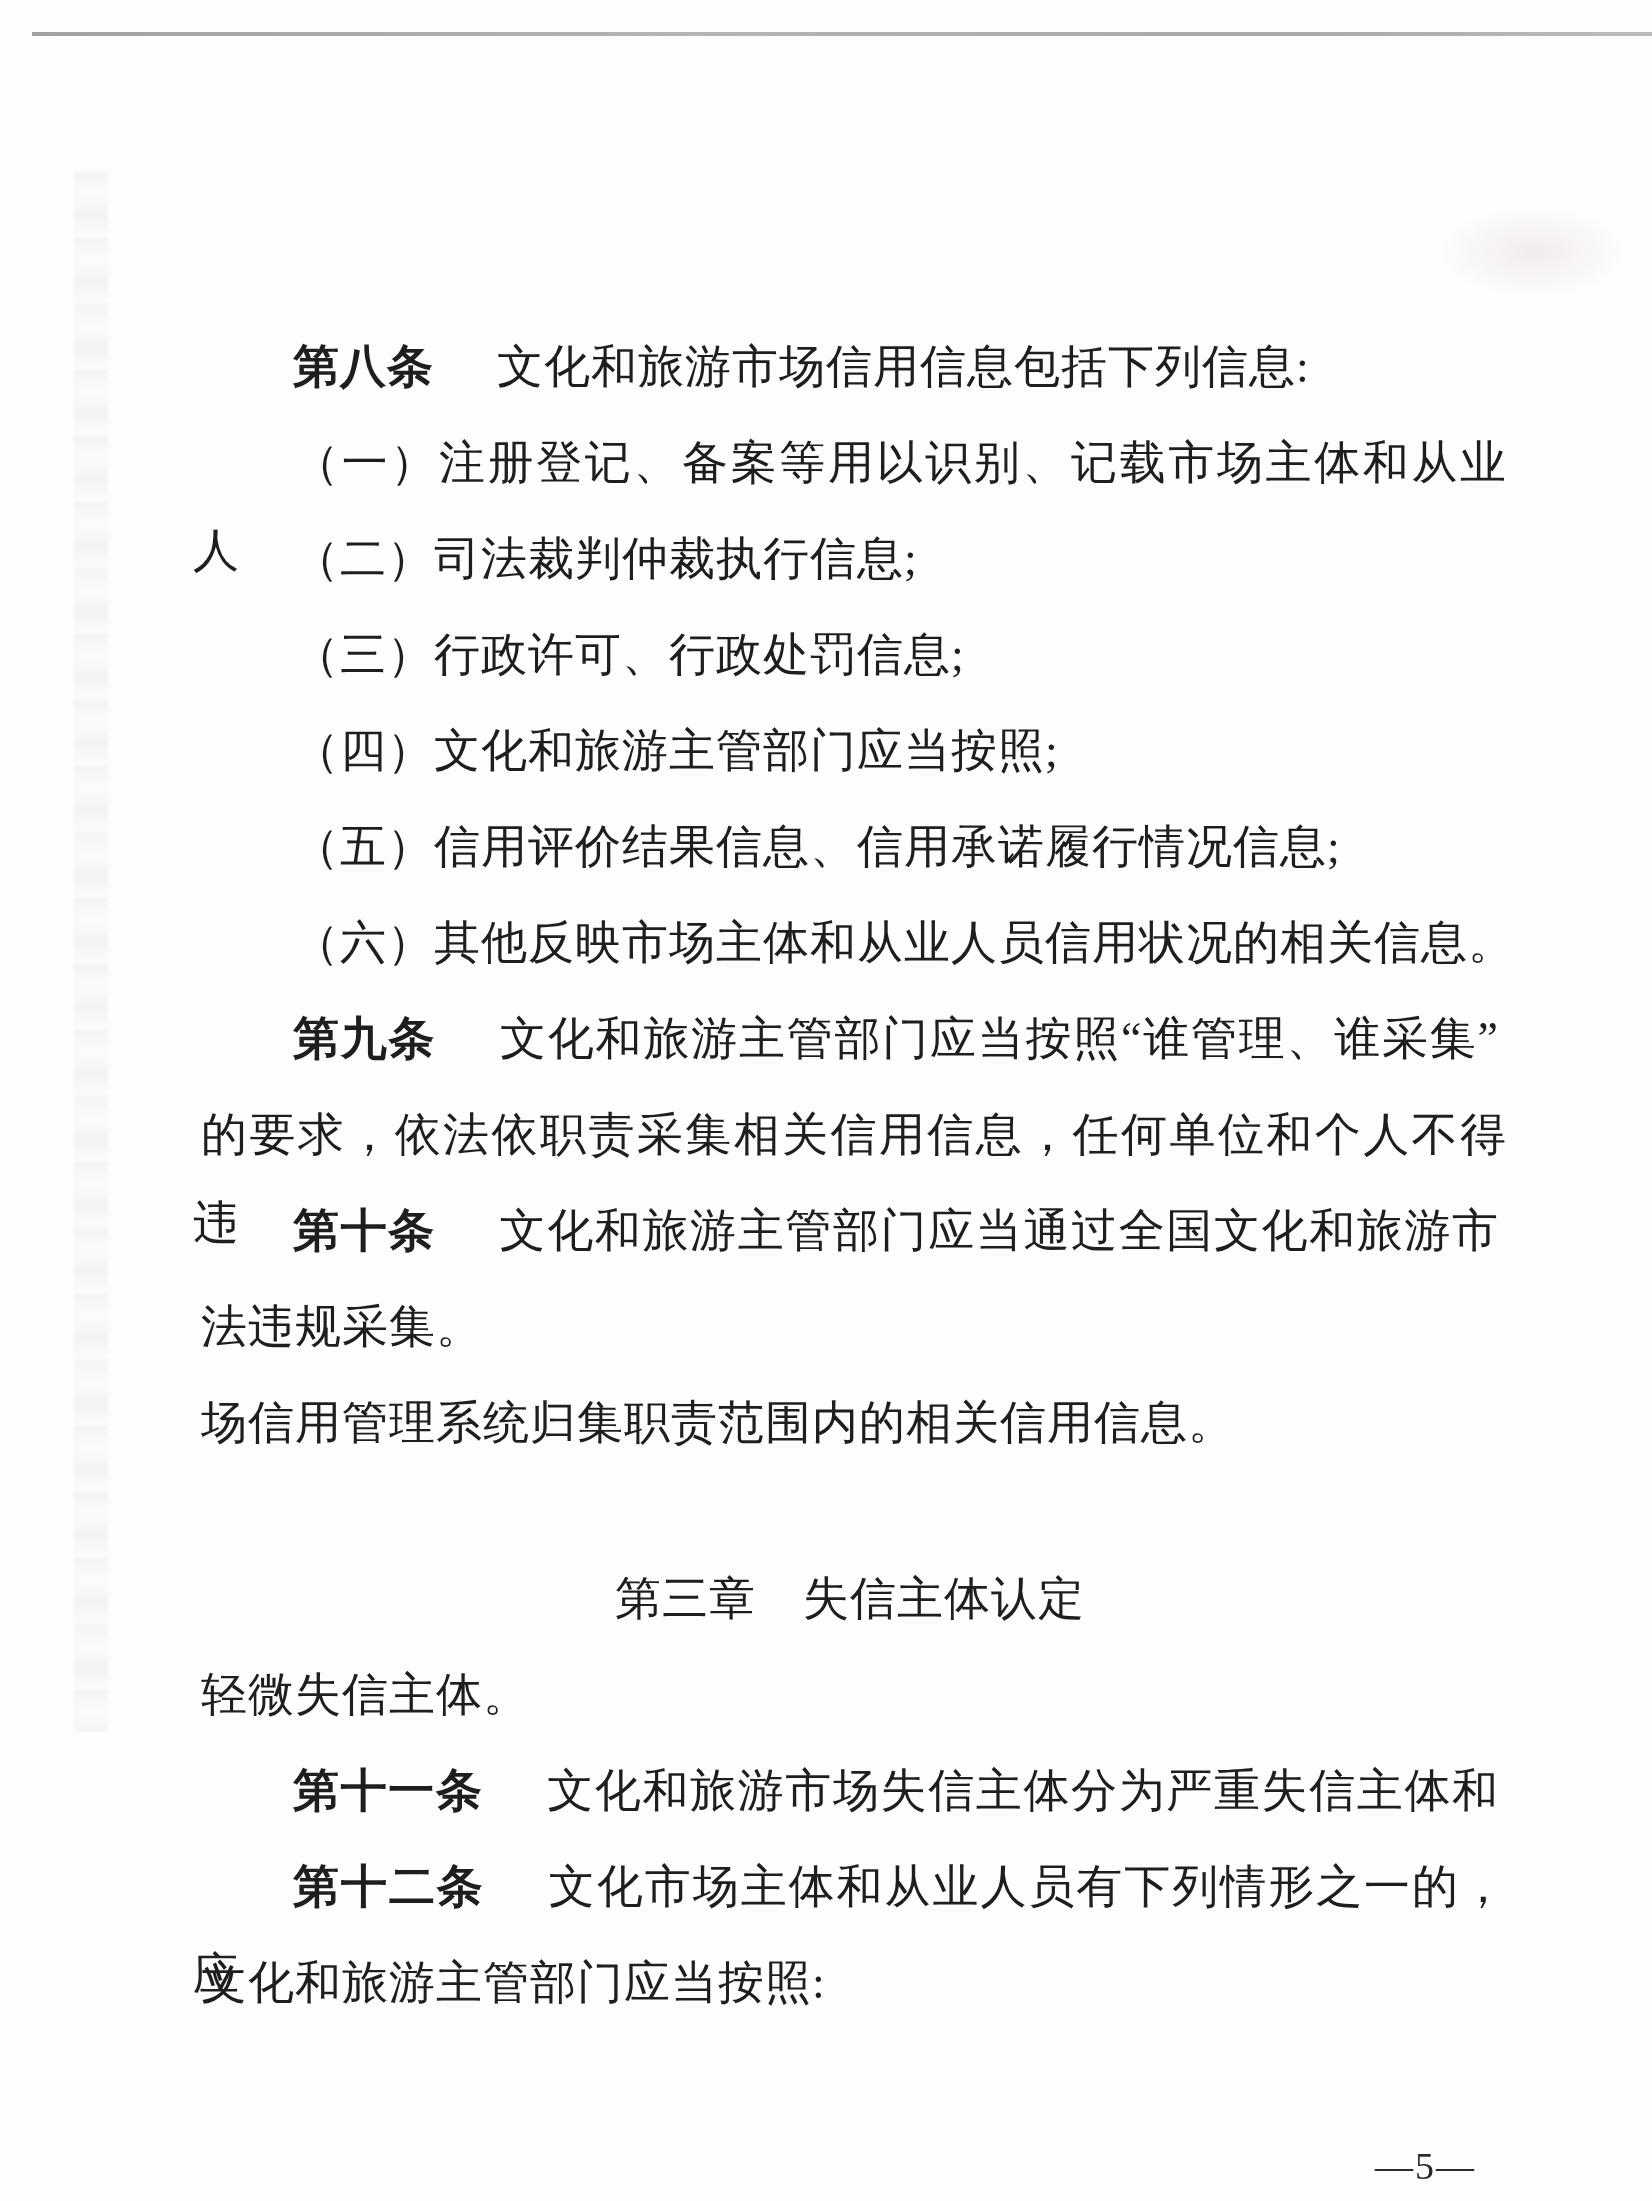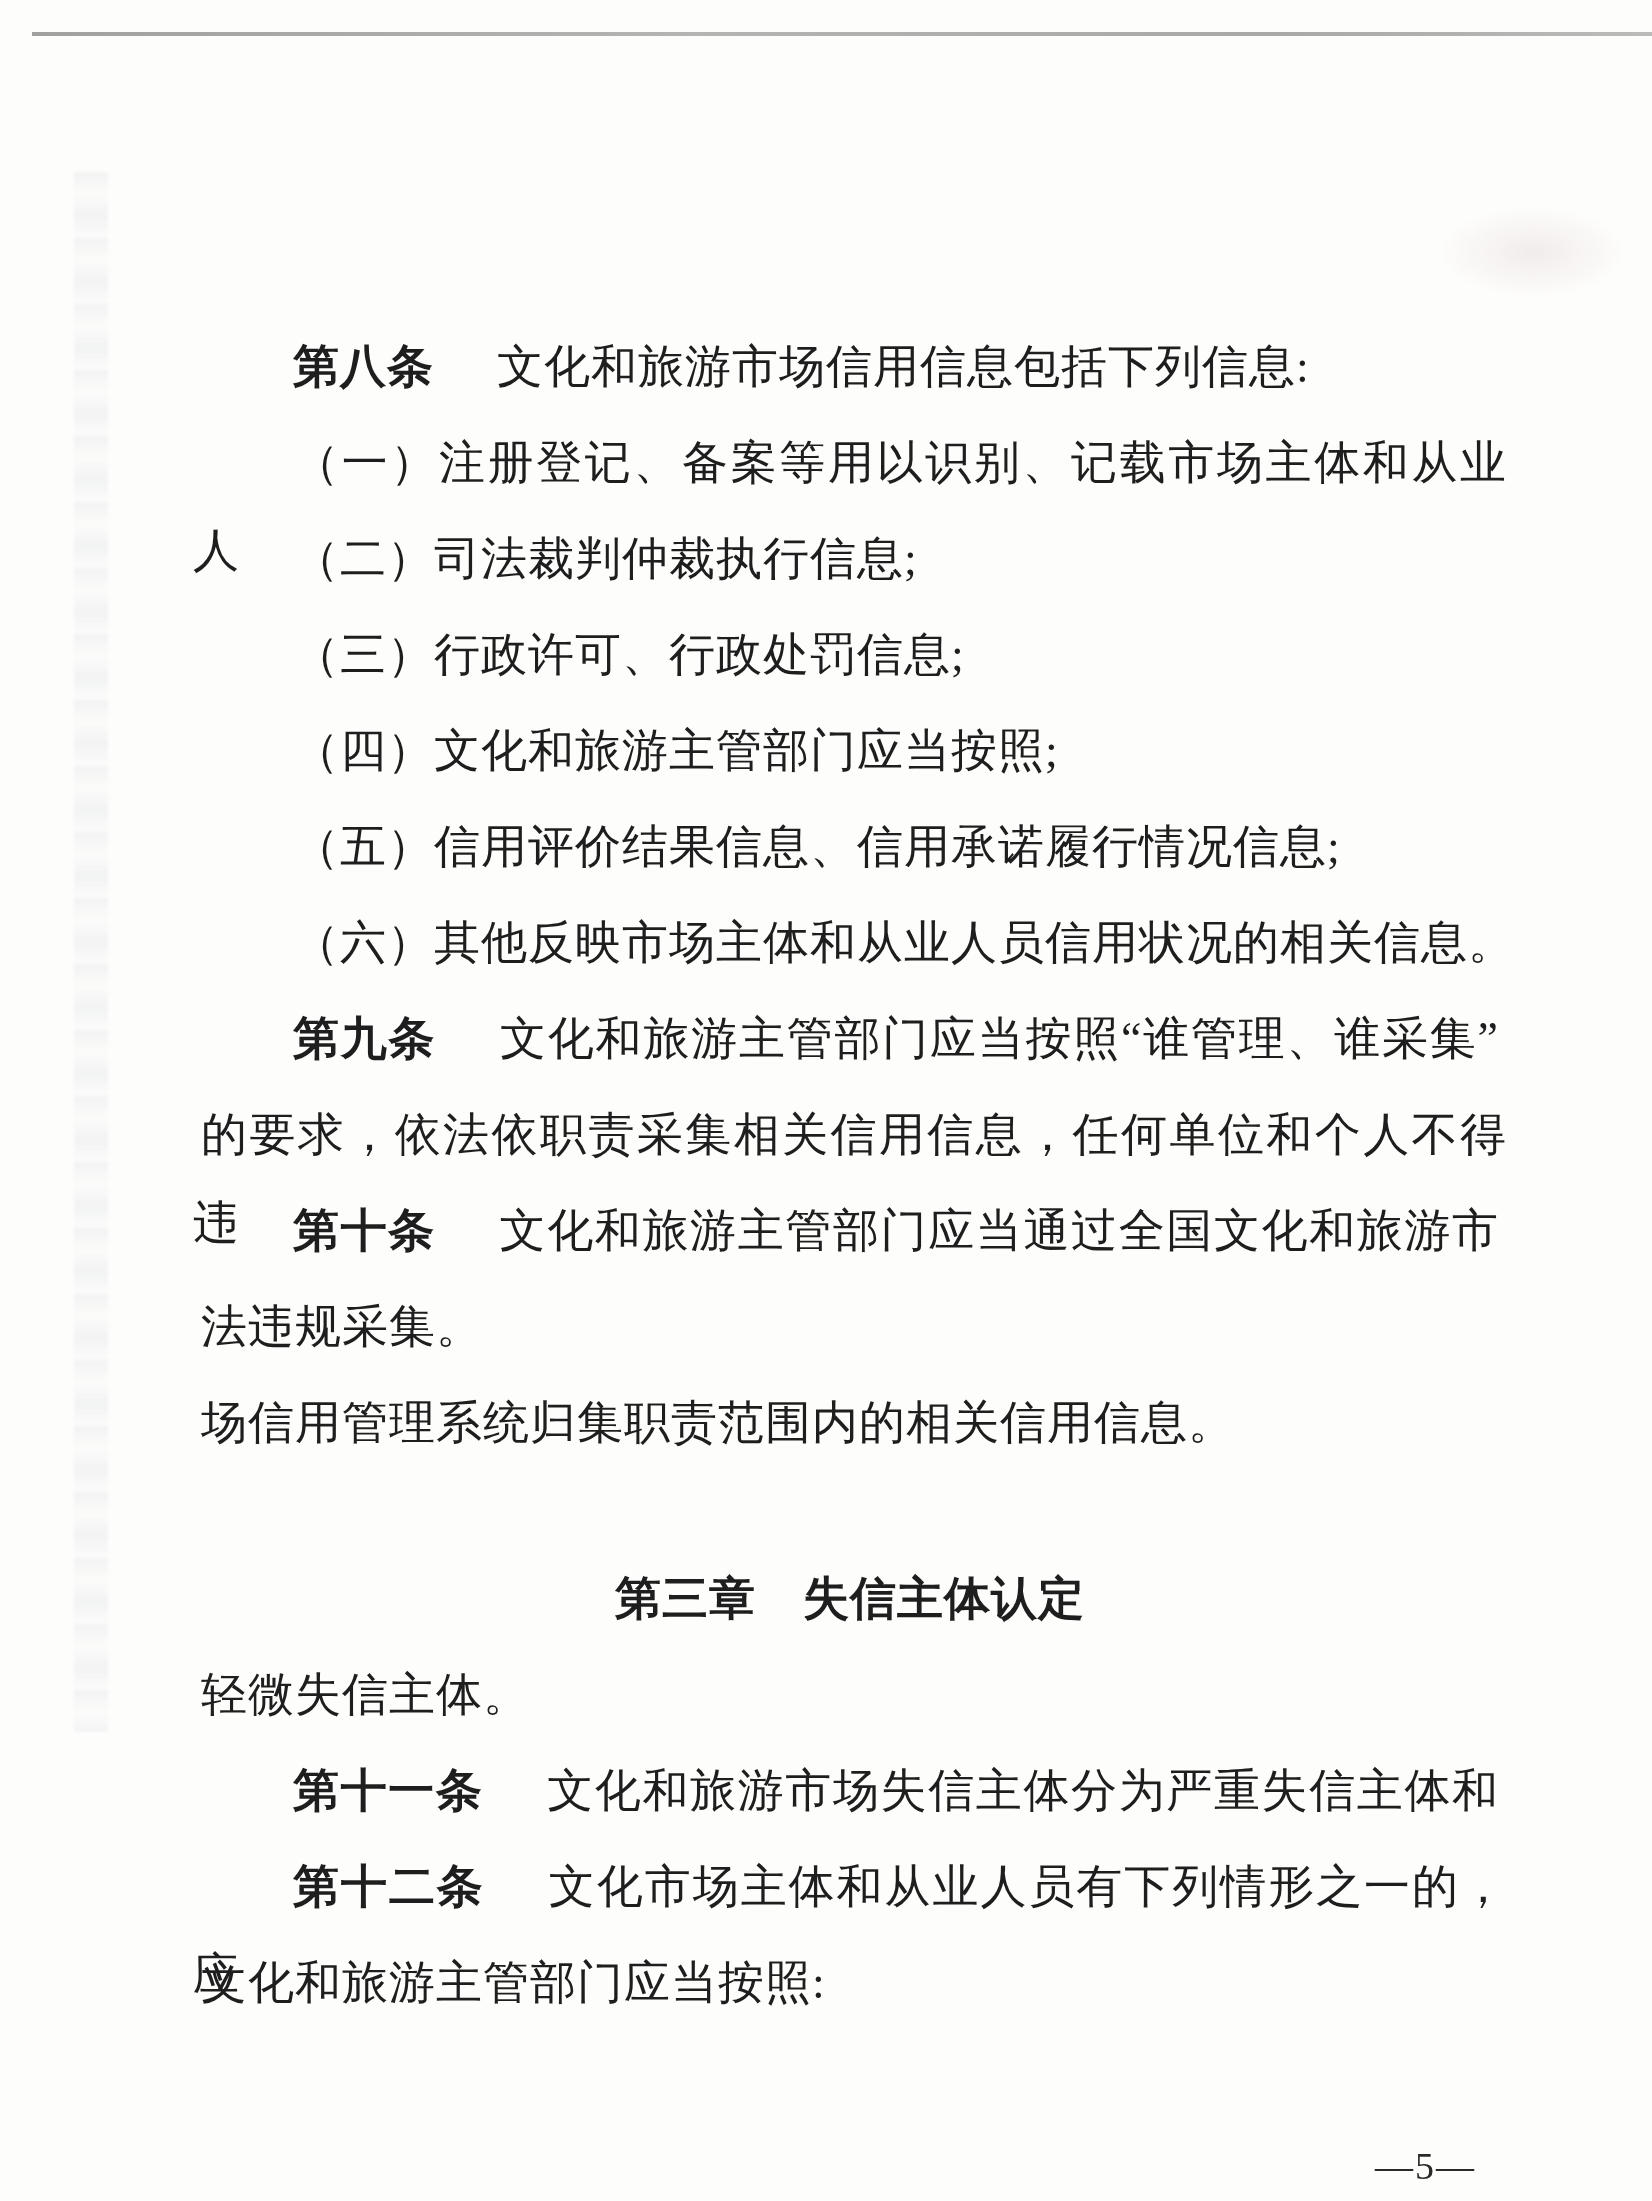--- a/index.html
+++ b/index.html
@@ -71,21 +71,21 @@
     text-align: justify;
     text-align-last: justify;
   }
   .line.indent { text-indent: 2em; }
   .head { font-weight: bold; }
   .line.heading {
     margin-top: 88px;
     text-align: right;
     text-align-last: center;
     text-indent: 0;
-    font-weight: bold;
+    font-weight: normal;
   }
   .footer {
     position: absolute;
     top: 2108px;
     right: 192px;
     font-size: 38px;
     line-height: 52px;
     color: #2a2a2a;
     letter-spacing: 2px;
   }

